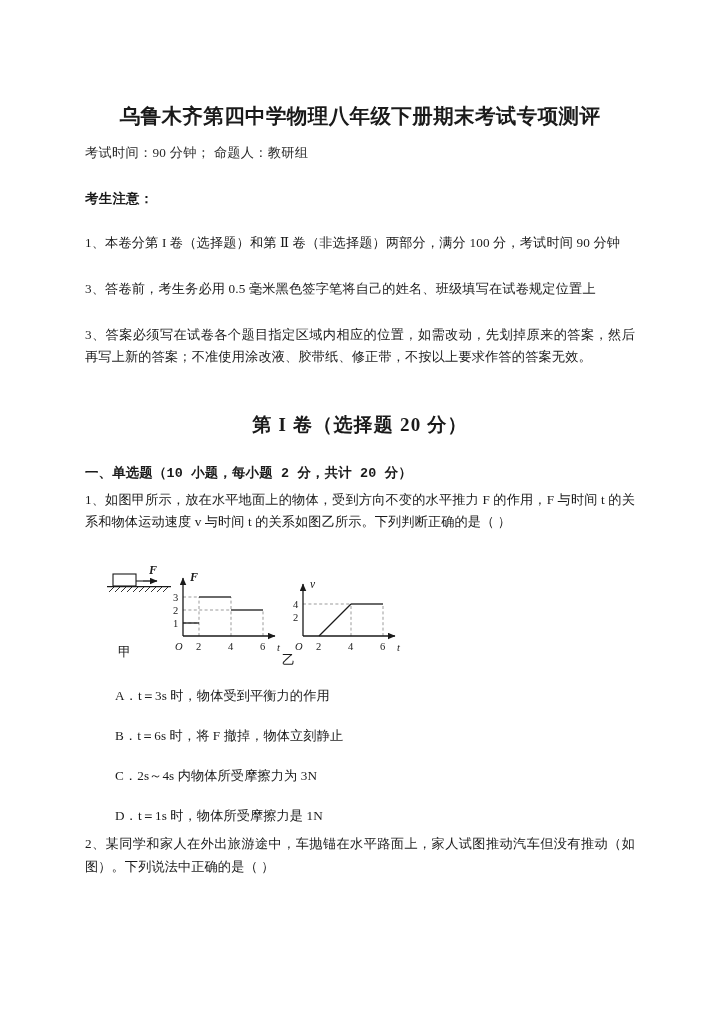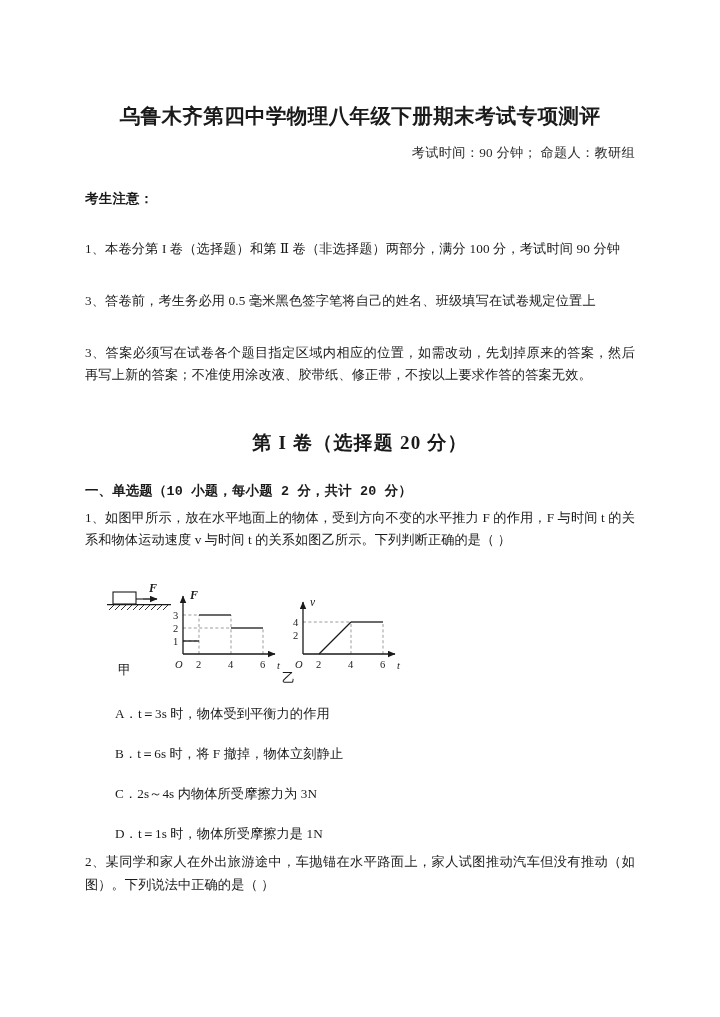--- a/index.html
+++ b/index.html
@@ -30,40 +30,40 @@
     text-align: center;
     font-size: 20.5px;
     font-weight: bold;
     letter-spacing: 0.4px;
     line-height: 1.25;
     font-family: "Liberation Serif", "DejaVu Serif", serif;
   }
   .doc-subtitle {
     margin: 0;
     padding-top: 14px;
-    text-align: right;
+    text-align: left;
     font-size: 13.2px;
     letter-spacing: 0.3px;
     color: #2a2a2a;
   }
 
   
   .notice-block {
     margin-top: 28px;
   }
   .notice-heading {
     font-size: 13.4px;
     font-weight: bold;
     letter-spacing: 0.3px;
     margin: 12px 0 0 0;
   }
   .notice-item {
     font-size: 13.2px;
     line-height: 1.68;
-    margin-top: 30px;
+    margin-top: 24px;
     letter-spacing: 0.15px;
     text-align: justify;
   }
 
   
   .section-heading {
     margin: 0;
     padding-top: 30px;
     text-align: center;
     font-size: 19px;

